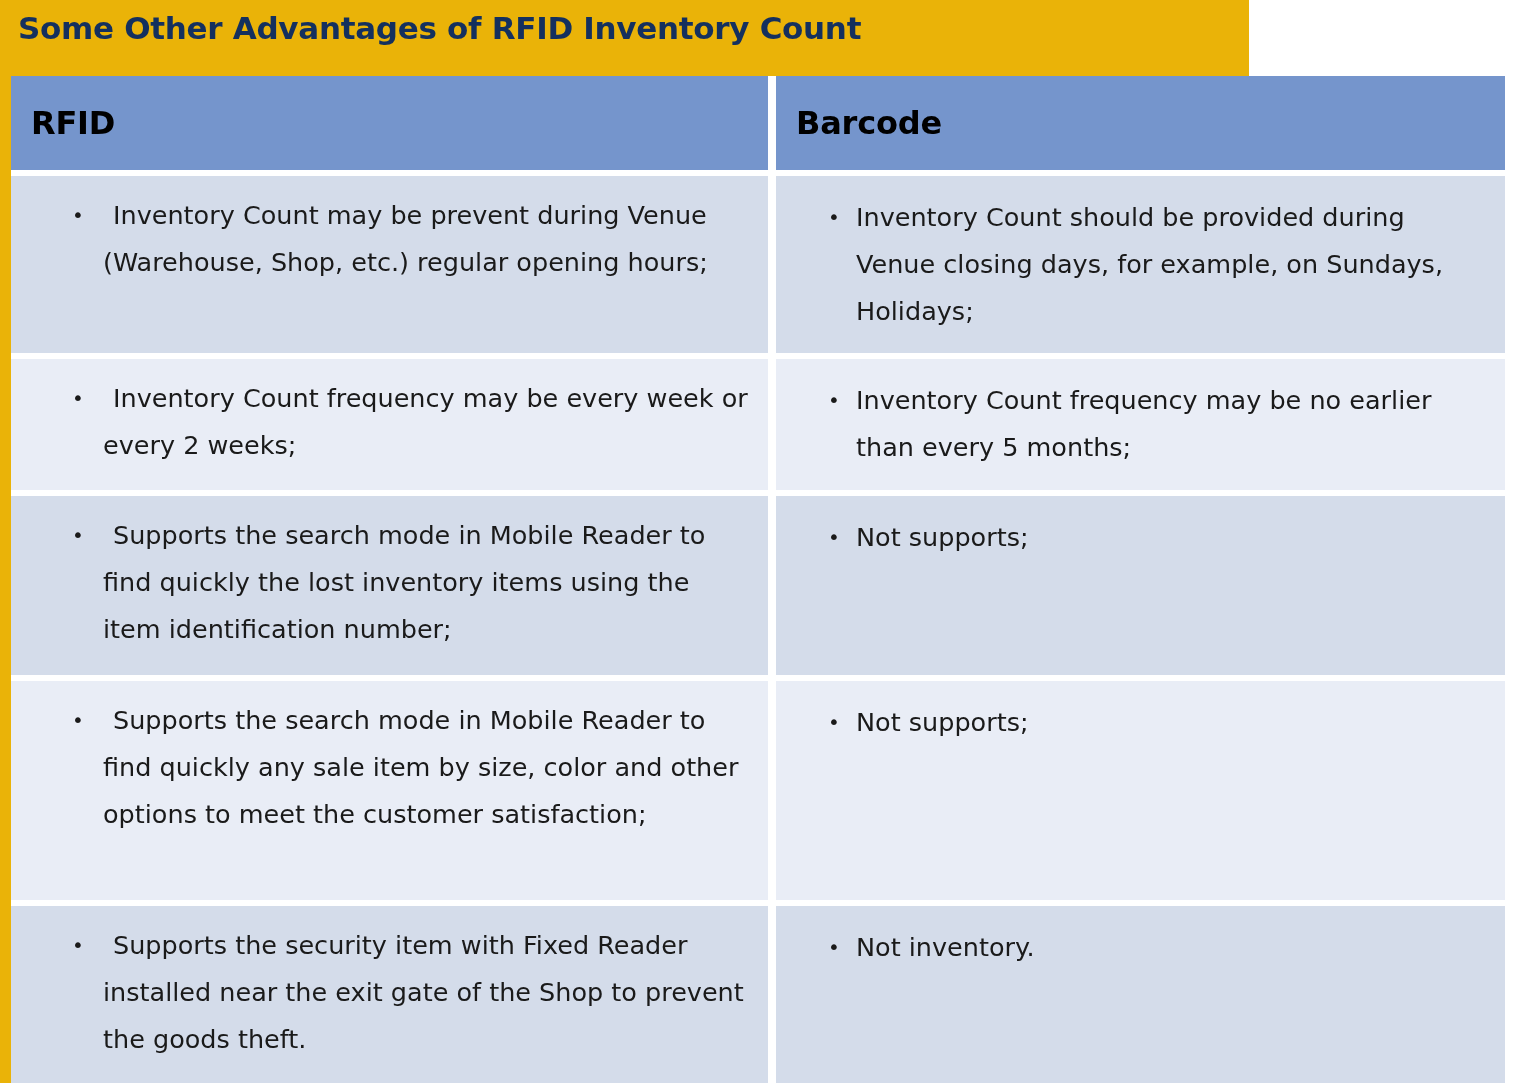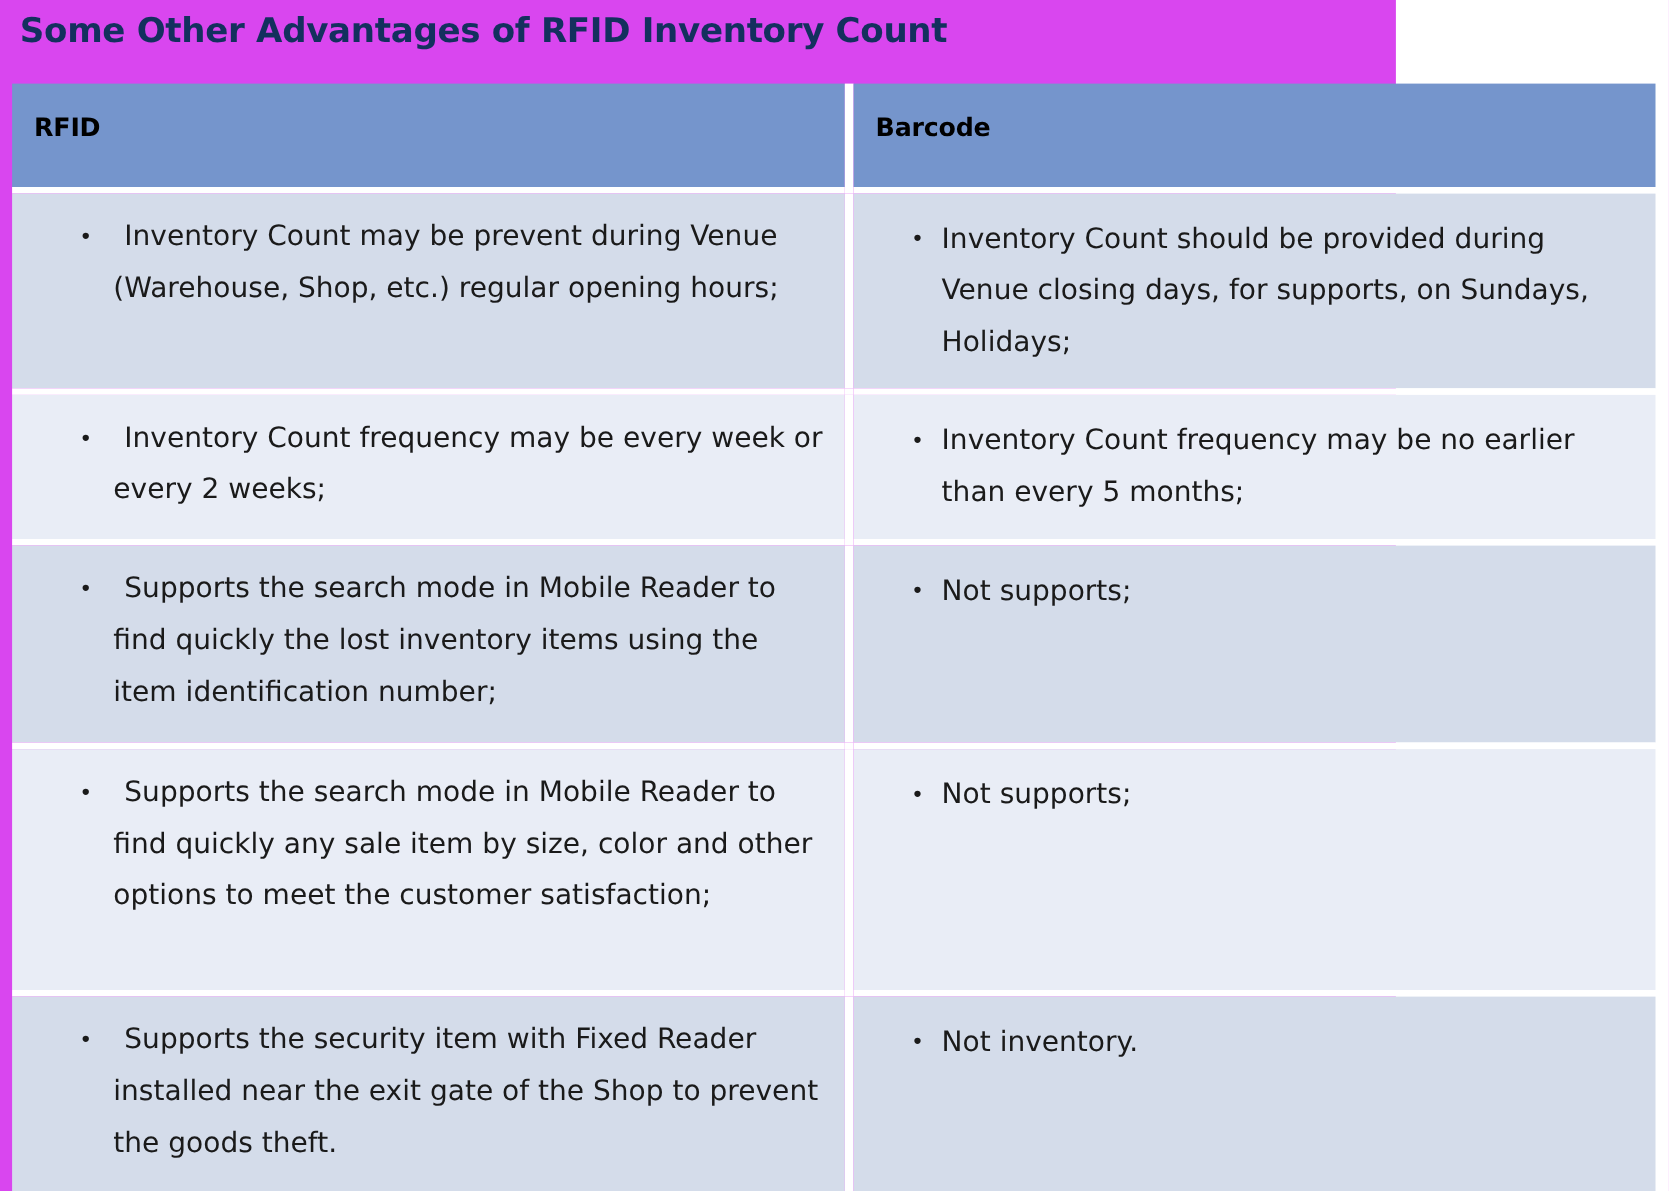--- a/index.html
+++ b/index.html
@@ -11,22 +11,21 @@
     width: 1517px;
     height: 1083px;
     font-family: "Liberation Sans", sans-serif;
     overflow: hidden;
   }
 
   .slide {
     position: relative;
     width: 1249px;
     height: 1083px;
-    background: #d946ef;
-    padding-left: 20px;
+    background: #eab308;
   }
 
   
   .slide-title {
     position: absolute;
     left: 18px;
     top: 6px;
     width: 1400px;
     height: 48px;
     color: #14305e;
@@ -64,21 +63,21 @@
   }
 
   
   .hdr-cell {
     background: #7595cc;
     height: 94px;
   }
   .hdr-label {
     color: #000000;
     font-family: "DejaVu Sans", sans-serif;
-    font-size: 23px;
+    font-size: 32px;
     font-weight: bold;
     padding: 28px 0 0 20px;
     letter-spacing: -0.2px;
   }
 
   .rowgap {
     height: 6px;
     background: #ffffff;
   }
 
@@ -181,21 +180,21 @@
               <span class="bullet-mark">•</span>
               <span class="bullet-text">Inventory Count may be prevent during Venue (Warehouse, Shop, etc.) regular opening hours;</span>
             </li>
           </ul>
         </td>
         <td class="gap-cell"></td>
         <td class="cell-right band-dark">
           <ul class="bullets">
             <li>
               <span class="bullet-mark">•</span>
-              <span class="bullet-text">Inventory Count should be provided during Venue closing days, for supports, on Sundays, Holidays;</span>
+              <span class="bullet-text">Inventory Count should be provided during Venue closing days, for example, on Sundays, Holidays;</span>
             </li>
           </ul>
         </td>
       </tr>
 
       <tr class="rowgap">
         <td></td>
         <td></td>
         <td></td>
       </tr>

